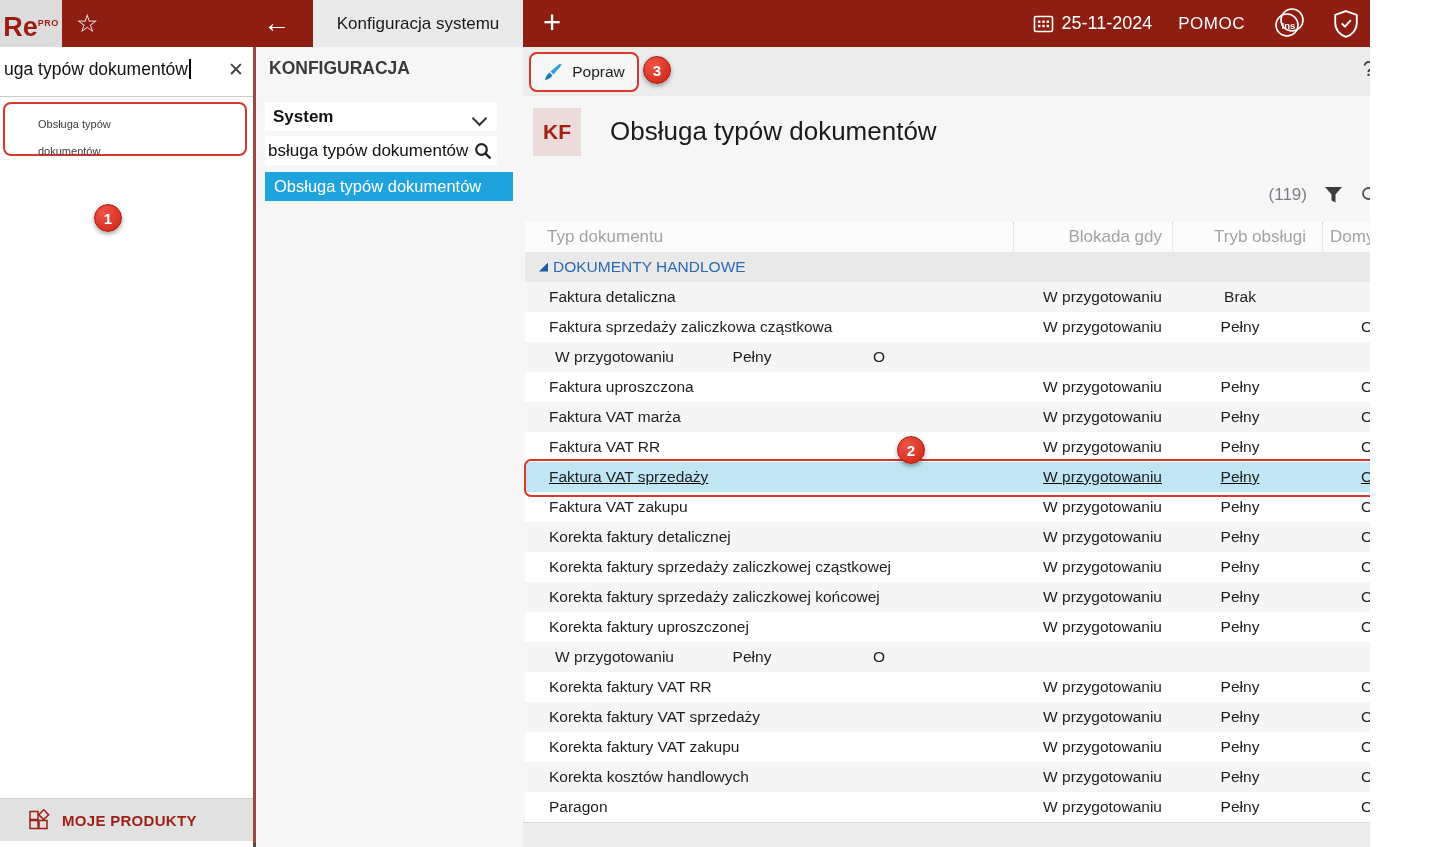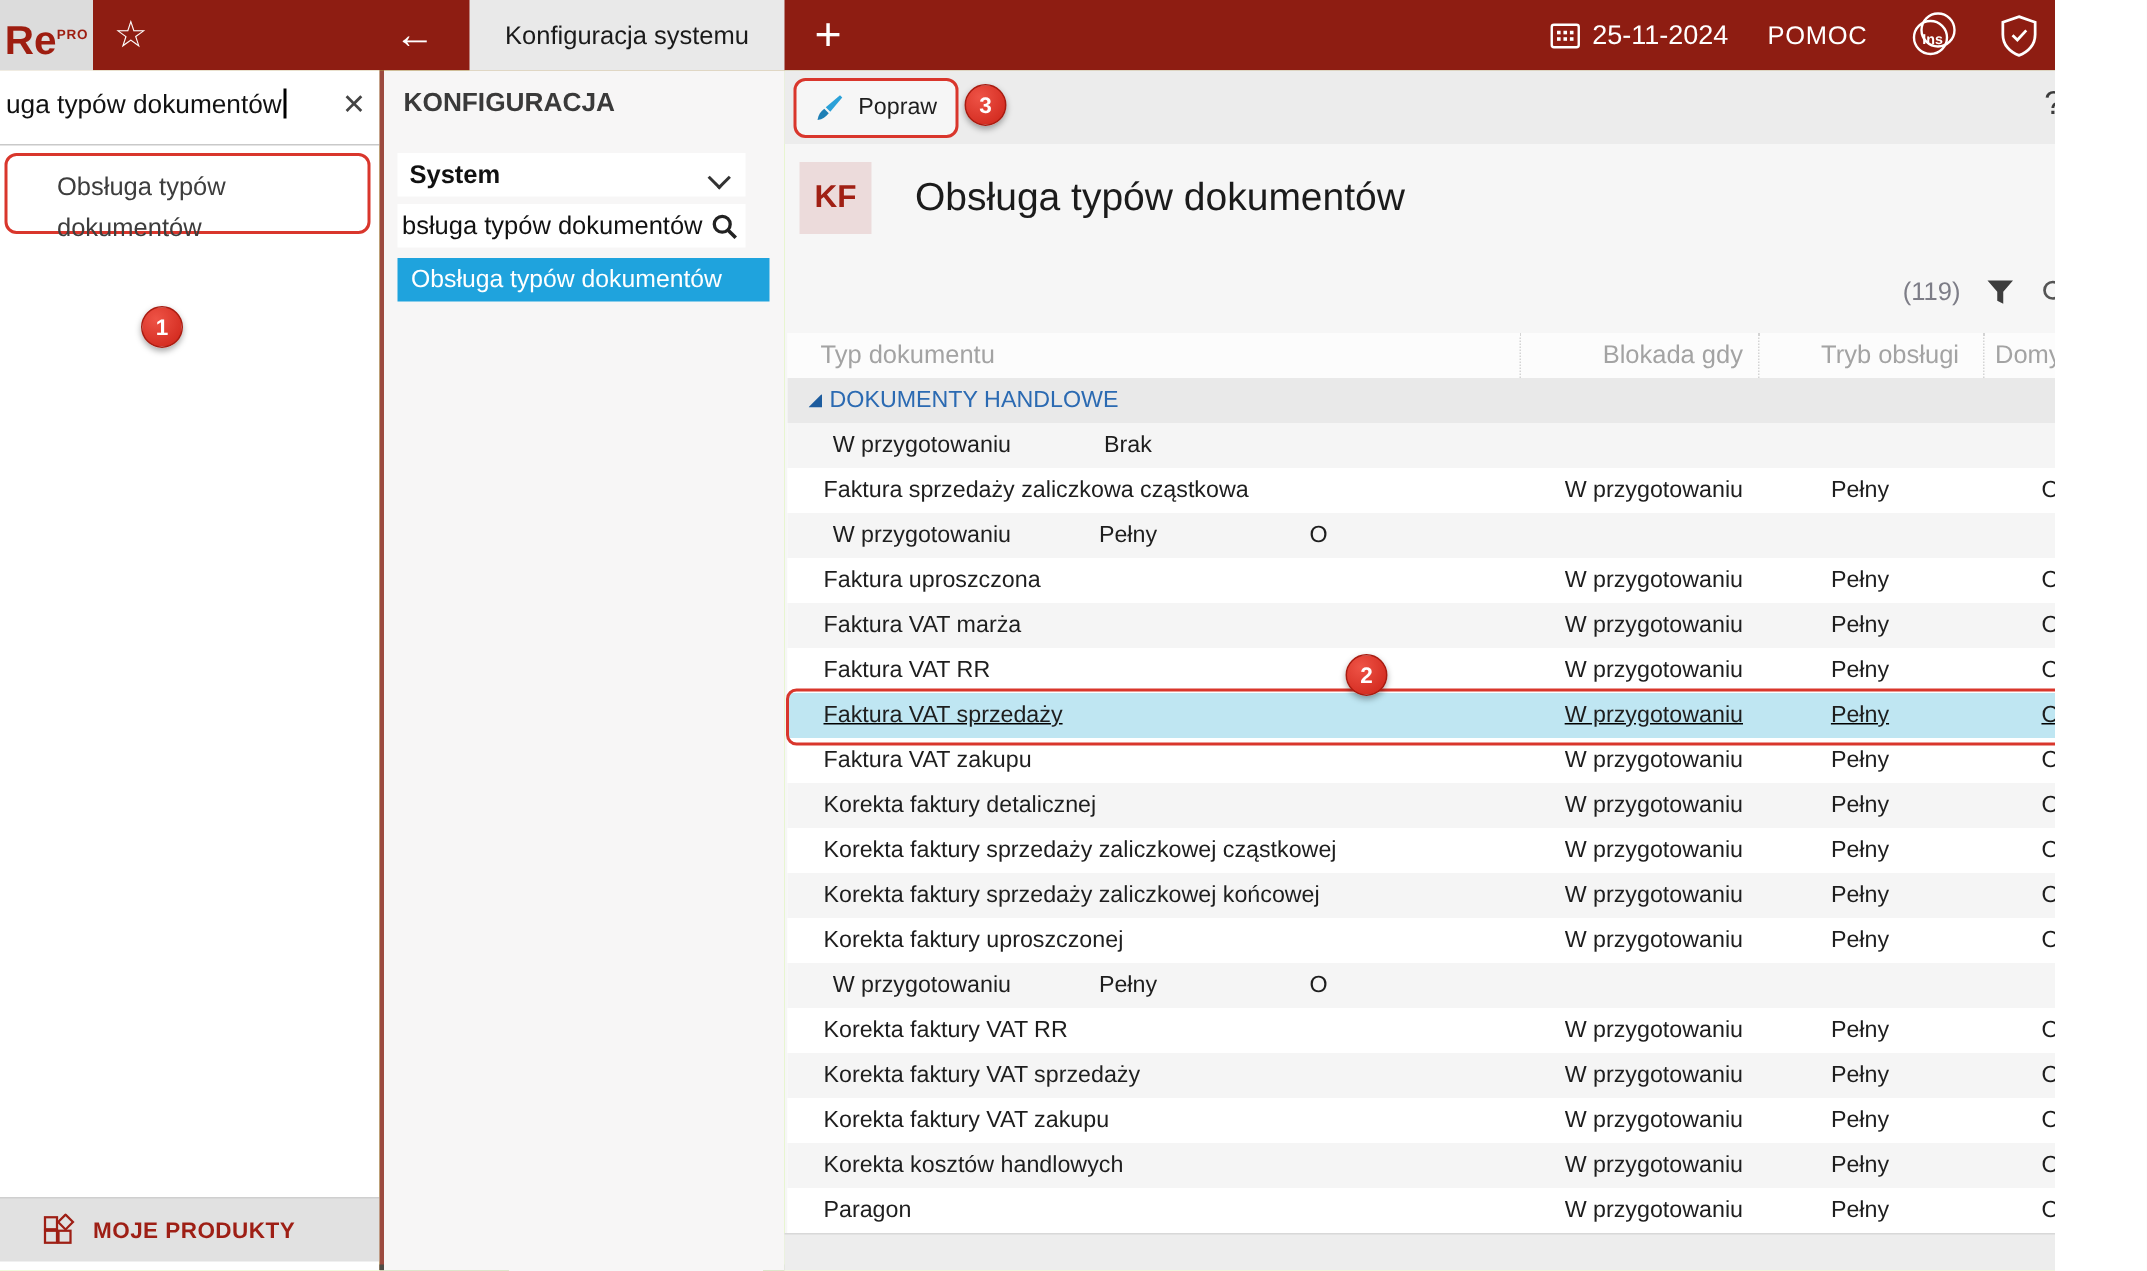--- a/index.html
+++ b/index.html
@@ -1,17 +1,17 @@
 <!DOCTYPE html>
 <html><head>
 <meta charset="utf-8">
 <style>
   html,body{margin:0;padding:0;background:#fff;}
   .window{position:relative;width:1370px;height:847px;overflow:hidden;
-          font-family:"Liberation Sans",sans-serif;background:#bef264;}
+          font-family:"Liberation Sans",sans-serif;background:#0ea5e9;}
 
   
   .topbar{position:absolute;left:0;top:0;width:1431px;height:47px;background:#8e1d12;}
   .logo{position:absolute;left:0;top:0;width:62px;height:47px;background:#dcdcdc;
         color:#9e1d10;font-weight:bold;font-size:27px;text-align:center;line-height:47px;}
   .logo sup{font-size:9px;font-weight:bold;letter-spacing:.5px;}
   .tb-star{position:absolute;left:76px;top:8px;color:#fff;font-size:25px;line-height:30px;}
   .tb-back{position:absolute;left:263px;top:6px;color:#fff;font-size:27px;line-height:34px;}
   .tb-tab{position:absolute;left:313px;top:0;width:210px;height:47px;background:#e9e9e9;
           color:#1a1a1a;font-size:17px;text-align:center;line-height:47px;}
@@ -23,21 +23,21 @@
 
   
   .left-panel{position:absolute;left:0;top:47px;width:253px;height:800px;background:#fff;}
   .lp-search{position:absolute;left:0;top:0;width:253px;height:49px;background:#fff;
              border-bottom:1px solid #c9c9c9;}
   .lp-search-text{position:absolute;left:4px;top:12px;font-size:17.5px;color:#111;white-space:nowrap;}
   .caret{display:inline-block;width:2px;height:20px;background:#000;vertical-align:-4px;margin-left:1px;}
   .lp-x{position:absolute;right:9px;top:11px;font-size:19px;color:#444;}
   .lp-result{position:absolute;left:3px;top:55px;width:240px;height:50px;
              border:2px solid #d9362c;border-radius:8px;background:#fff;}
-  .lp-result-text{position:absolute;left:33px;top:7px;font-size:17px;color:#3d3d3d;line-height:27px;}
+  .lp-result-text{position:absolute;left:33px;top:7px;font-size:11px;color:#3d3d3d;line-height:27px;}
   .lp-footer{position:absolute;left:0;top:751px;width:253px;height:42px;background:#e1e1e1;
              display:flex;align-items:center;border-top:1px solid #cfcfcf;}
   .lp-footer svg{margin-left:28px;}
   .lp-footer-label{margin-left:12px;color:#9e1f15;font-weight:bold;font-size:15px;letter-spacing:.3px;}
   .mid-bottomline{position:absolute;left:253px;top:843px;width:270px;height:4px;background:#4e4b46;}
 
   
   .divider-red{position:absolute;left:253px;top:47px;width:3px;height:800px;background:#9c4a3f;}
 
   
@@ -245,20 +245,21 @@
       <div class="hc hc3">Domyśl...</div>
     </div>
 
     <div class="grow">
       <div class="gtri"></div>
       <div class="glabel">DOKUMENTY HANDLOWE</div>
     </div>
 
     <div class="tbody">
         <div class="trow odd">
+          <div class="c c0">Faktura detaliczna</div>
           <div class="c c1">W przygotowaniu</div>
           <div class="c c2">Brak</div>
           <div class="c c3"></div>
         </div>
         <div class="trow even">
           <div class="c c0">Faktura sprzedaży zaliczkowa cząstkowa</div>
           <div class="c c1">W przygotowaniu</div>
           <div class="c c2">Pełny</div>
           <div class="c c3">O</div>
         </div>

